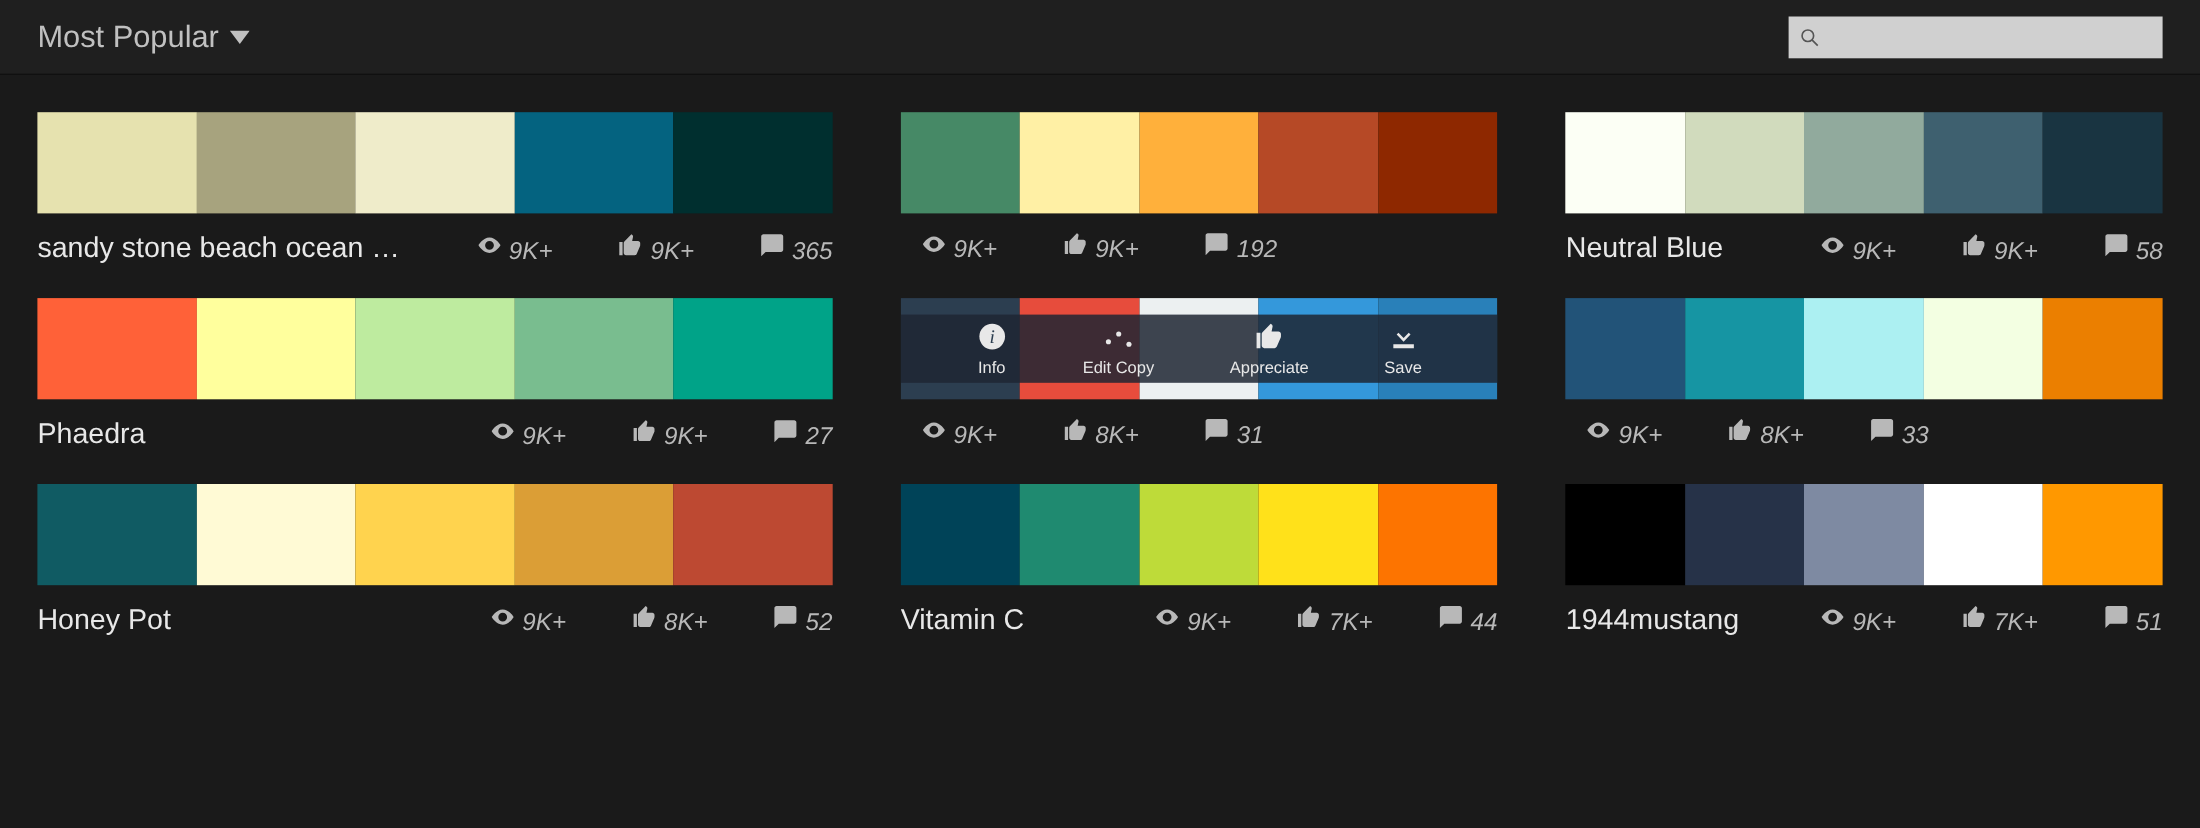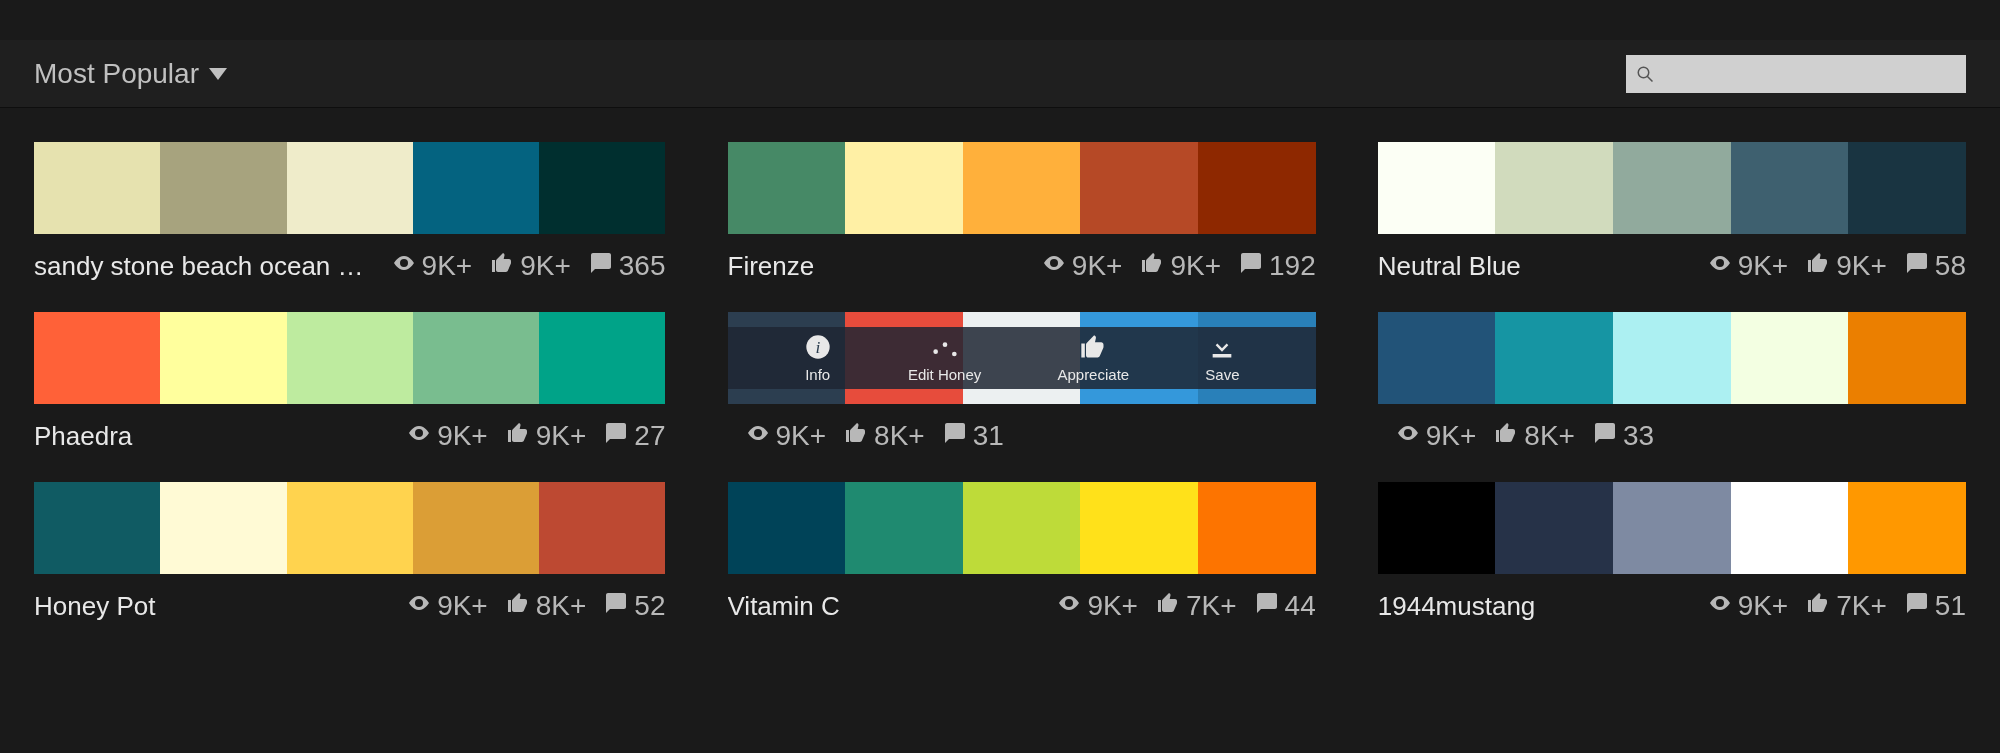--- a/index.html
+++ b/index.html
@@ -12,21 +12,20 @@
     overflow: hidden;
   }
   .topbar {
     height: 68px;
     background: #1f1f1f;
     display: flex;
     align-items: center;
     justify-content: space-between;
     padding: 0 34px;
     border-bottom: 1px solid #0e0e0e;
-    margin-top: 40px;
   }
   .sort-dropdown {
     display: flex;
     align-items: center;
     gap: 10px;
     font-size: 28px;
     color: #c0c0c0;
     cursor: pointer;
   }
   .sort-dropdown svg { width: 18px; height: 14px; fill: #c0c0c0; }
@@ -86,37 +85,39 @@
     font-size: 15px;
     cursor: pointer;
   }
   .overlay-action svg { width: 28px; height: 28px; fill: #e8e8e8; }
   .meta {
     display: flex;
     align-items: center;
     padding-top: 16px;
     font-size: 24px;
     color: #e0e0e0;
+    gap: 41px;
   }
   .palette-name {
     flex: 1;
     white-space: nowrap;
     overflow: hidden;
     text-overflow: ellipsis;
     font-size: 26px;
     color: #e8e8e8;
     padding-right: 10px;
   }
   .stat {
     display: flex;
-    align-items: flex-start;
+    align-items: flex-end;
     gap: 6px;
     margin-left: 18px;
     color: #b8b8b8;
-    font-size: 28px;
+    font-size: 22px;
+    font-style: italic;
   }
   .stat svg { width: 24px; height: 24px; fill: #b8b8b8; }
 </style>
 </head>
 <body>
 
 <div class="topbar">
   <div class="sort-dropdown">
     <span>Most Popular</span>
     <svg viewBox="0 0 12 8">
@@ -165,21 +166,20 @@
     </div>
     <div class="palette-card">
       <div class="swatches">
         <div class="swatch" style="background: rgb(70, 137, 102);"></div>
         <div class="swatch" style="background: rgb(255, 240, 165);"></div>
         <div class="swatch" style="background: rgb(255, 176, 59);"></div>
         <div class="swatch" style="background: rgb(182, 73, 38);"></div>
         <div class="swatch" style="background: rgb(142, 40, 0);"></div>
       </div>
       <div class="meta">
-        <div class="palette-name">Firenze</div>
         <div class="stat">
           <span><svg viewBox="0 0 24 24">
               <path d="M12 5C6 5 2 12 2 12s4 7 10 7 10-7 10-7-4-7-10-7zm0 11a4 4 0 110-8 4 4 0 010 8z"></path>
             </svg></span>
           <span>9K+</span>
         </div>
         <div class="stat">
           <span><svg viewBox="0 0 24 24">
               <path d="M2 21h3V9H2v12zm19-11c0-1.1-.9-2-2-2h-5.3l.8-3.8v-.3c0-.4-.2-.8-.4-1.1L13 2 6.6 8.6C6.2 9 6 9.5 6 10v9c0 1.1.9 2 2 2h8c.8 0 1.5-.5 1.8-1.2l2.9-6.8c.2-.3.3-.7.3-1v-2z"></path>
             </svg></span>
@@ -268,21 +268,21 @@
               </svg></span>
             <span>Info</span>
           </div>
           <div class="overlay-action">
             <span><svg viewBox="0 0 24 24">
                 <path d="M4 4v10M4 18v2M12 4v4M12 12v8M20 4v12M20 20v0"></path>
                 <circle cx="4" cy="16" r="2"></circle>
                 <circle cx="12" cy="10" r="2"></circle>
                 <circle cx="20" cy="18" r="2"></circle>
               </svg></span>
-            <span>Edit Honey</span>
+            <span>Edit Copy</span>
           </div>
           <div class="overlay-action">
             <span><svg viewBox="0 0 24 24">
                 <path d="M2 21h3V9H2v12zm19-11c0-1.1-.9-2-2-2h-5.3l.8-3.8v-.3c0-.4-.2-.8-.4-1.1L13 2 6.6 8.6C6.2 9 6 9.5 6 10v9c0 1.1.9 2 2 2h8c.8 0 1.5-.5 1.8-1.2l2.9-6.8c.2-.3.3-.7.3-1v-2z"></path>
               </svg></span>
             <span>Appreciate</span>
           </div>
           <div class="overlay-action">
             <span><svg viewBox="0 0 24 24">
                 <path d="M12 3v10l-4-4-1.4 1.4L12 16l5.4-5.6L16 9l-4 4V3h0zM4 18h16v3H4z"></path>

